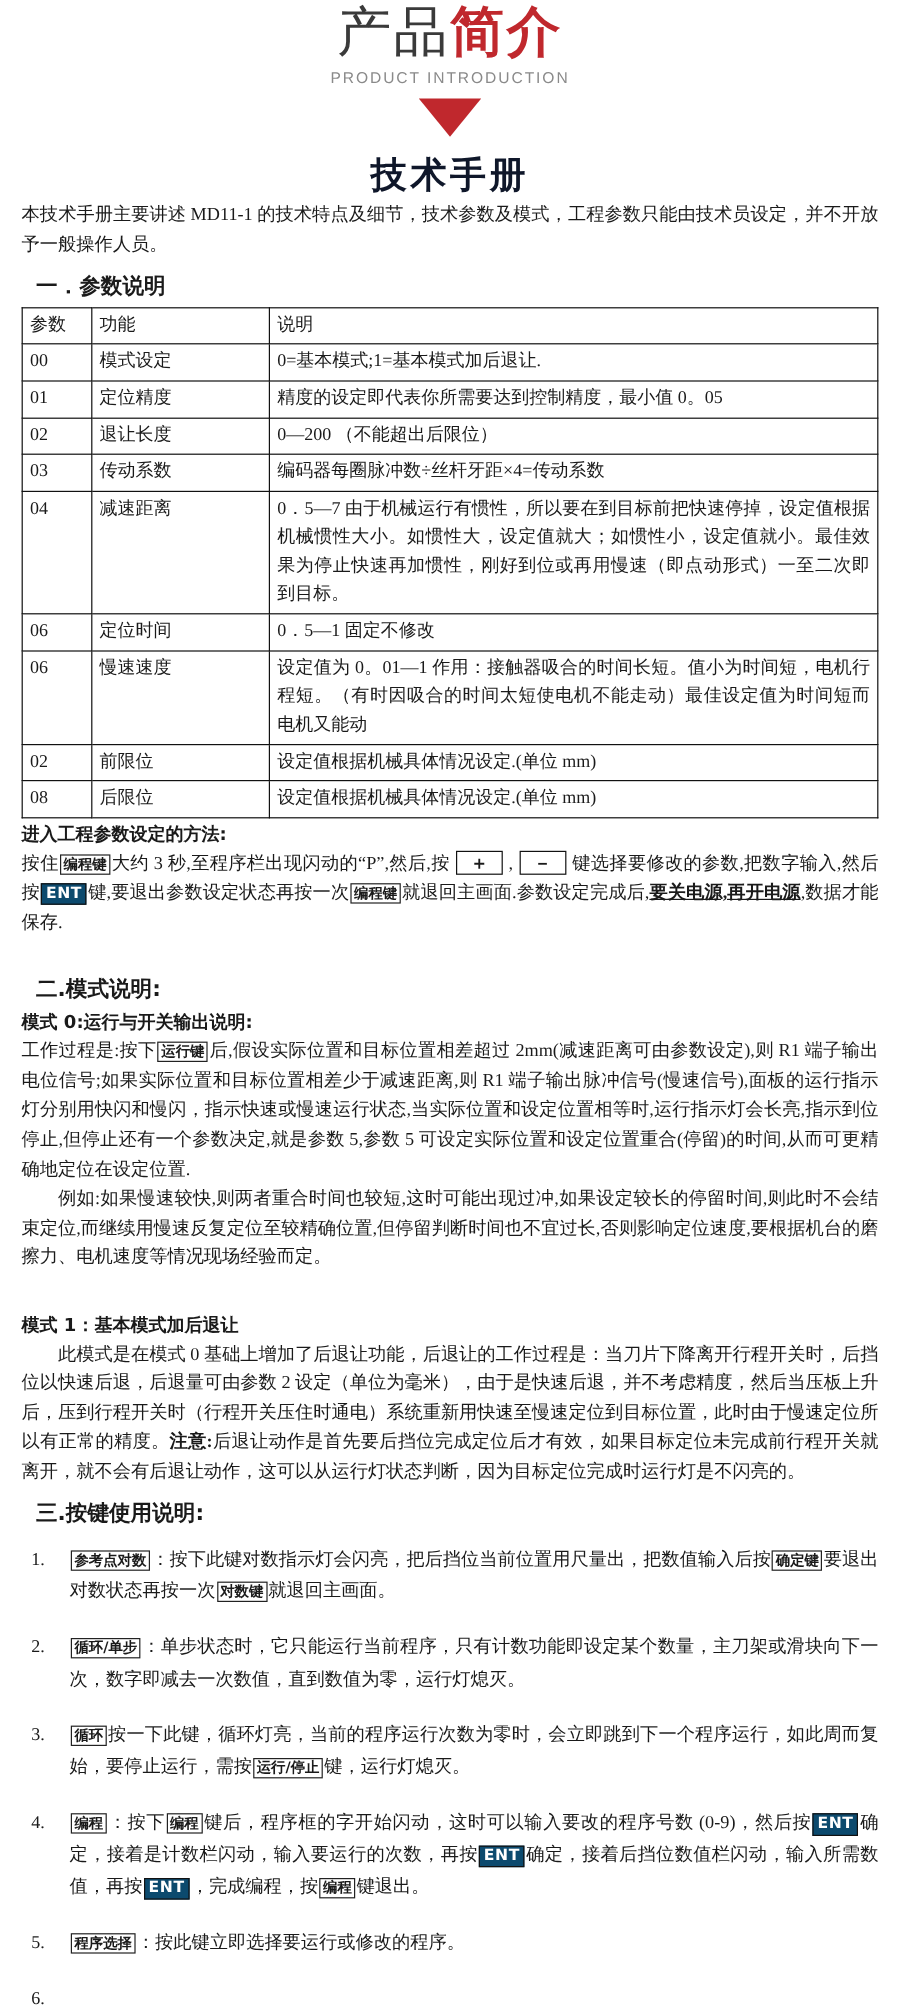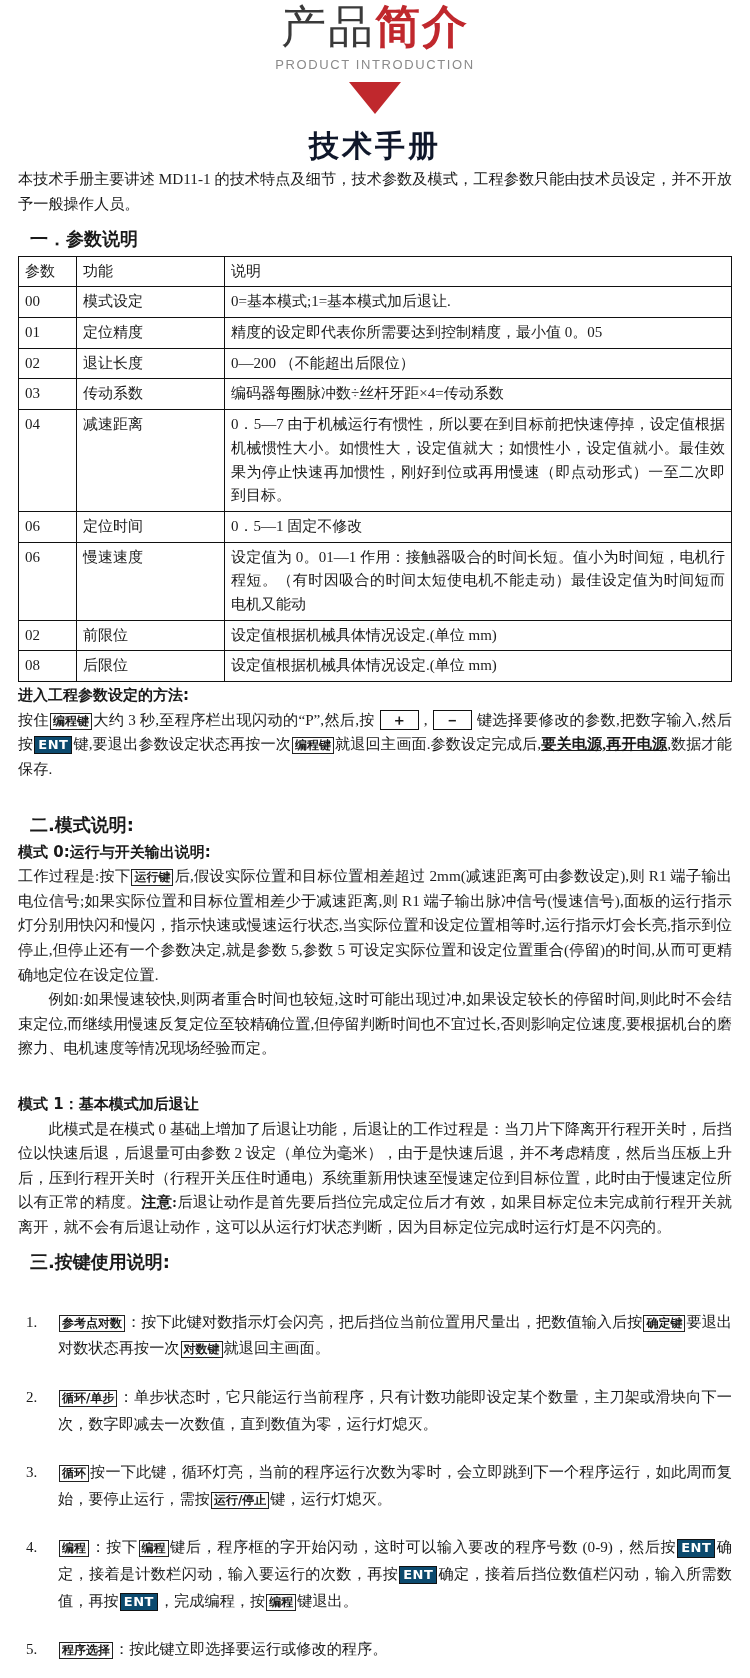--- a/index.html
+++ b/index.html
@@ -130,21 +130,20 @@
     counter-reset:kitem;
   }
   ol.keys > li {
     position:relative;
     padding-left:40px;
     margin-bottom:20px;
     font-size:15.2px;
     line-height:1.75;
     text-align:justify;
     counter-increment:kitem;
-    margin-top:22px;
   }
   ol.keys > li::before {
     content: counter(kitem) ".";
     position:absolute;
     left:8px;
     top:0;
     font-size:15px;
   }
 </style>
 </head>

